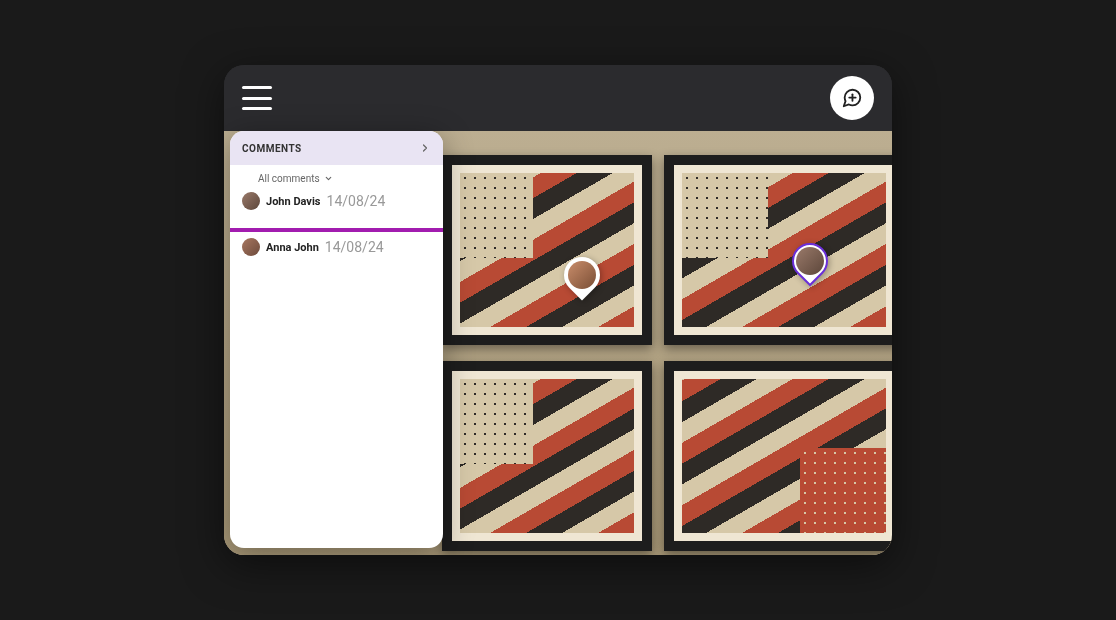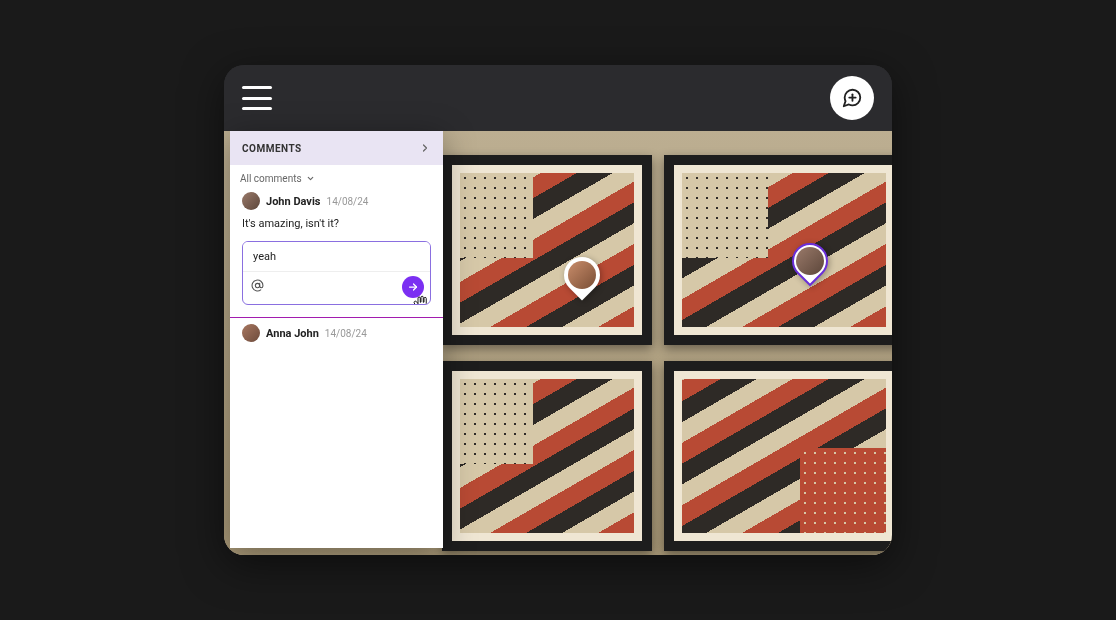--- a/index.html
+++ b/index.html
@@ -144,72 +144,72 @@
     .pin.p2 { top: 112px; left: 568px; }
 
     
     .comments-panel {
       position: absolute;
       top: 66px;
       left: 6px;
       width: 213px;
       height: 417px;
       background: #ffffff;
-      border-radius: 0;
+      border-radius: 14px;
       box-shadow: 0 6px 30px rgba(0,0,0,.35);
       display: flex;
       flex-direction: column;
       overflow: hidden;
     }
     .panel-header {
       background: #e9e4f3;
       padding: 11px 12px;
       display: flex;
       align-items: center;
       justify-content: space-between;
     }
     .panel-title {
       font-size: 10px;
       font-weight: 700;
       letter-spacing: .5px;
       color: #333;
     }
     .collapse-btn { cursor: pointer; color:#555; }
     .filter-row {
-      padding: 8px 10px 2px;
+      padding: 8px 28px 2px;
       display: flex;
       align-items: center;
       font-size: 10px;
       color: #666;
       gap: 4px;
       cursor: pointer;
     }
     .comment-block {
       padding: 6px 12px 12px;
-      border-bottom: 1px solid #a21caf;
+      border-bottom: 4px solid #a21caf;
     }
     .comment-block:last-child { border-bottom: none; }
     .comment-head {
       display: flex;
       align-items: center;
       gap: 6px;
       margin-bottom: 6px;
     }
     .comment-avatar {
       width: 18px;
       height: 18px;
       border-radius: 50%;
     }
     .comment-author {
       font-size: 11px;
       font-weight: 700;
       color: #222;
     }
     .comment-date {
-      font-size: 10px;
+      font-size: 14px;
       color: #999;
     }
     .comment-body {
       font-size: 11px;
       color: #222;
       line-height: 1.4;
     }
     .reply-box {
       margin-top: 10px;
       border: 1px solid #8a6fe0;
@@ -334,42 +334,21 @@
           <polyline points="6 9 12 15 18 9"></polyline>
         </svg>
     </div>
 
     <div class="comment-block">
       <div class="comment-head">
         <div class="avatar a2 comment-avatar"></div>
         <span class="comment-author">John Davis</span>
         <span class="comment-date">14/08/24</span>
       </div>
-      <div class="comment-body">It's amazing, isn't it?</div>
-
-      <div class="reply-box">
-        <input class="reply-input" type="text" value="yeah" style="">
-        <div class="reply-toolbar">
-          <span class="mention-btn">
-            <svg width="13" height="13" viewBox="0 0 24 24" fill="none" stroke="#555" stroke-width="2" stroke-linecap="round" stroke-linejoin="round">
-              <circle cx="12" cy="12" r="4"></circle>
-              <path d="M16 8v5a3 3 0 0 0 6 0v-1a10 10 0 1 0-4 8"></path>
-            </svg>
-          </span>
-          <span class="send-btn">
-            <svg width="12" height="12" viewBox="0 0 24 24" fill="none" stroke="#fff" stroke-width="2.5" stroke-linecap="round" stroke-linejoin="round">
-              <line x1="5" y1="12" x2="19" y2="12"></line>
-              <polyline points="13 6 19 12 13 18"></polyline>
-            </svg>
-            <svg class="cursor-hand" width="18" height="18" viewBox="0 0 24 24" fill="#fff" stroke="#000" stroke-width="1.2" stroke-linejoin="round">
-              <path d="M8 13V5.5a1.5 1.5 0 1 1 3 0V11l1-.2V4.5a1.5 1.5 0 1 1 3 0V11l1-.1V6a1.5 1.5 0 1 1 3 0v8c0 4-2 7-6.5 7S6 18.5 5 16l-2-4c-.6-1.2.2-2.5 1.5-2.5.8 0 1.3.4 1.8 1.2L8 13z"></path>
-            </svg>
-          </span>
-        </div>
-      </div>
+
     </div>
 
     <div class="comment-block">
       <div class="comment-head">
         <div class="avatar a3 comment-avatar"></div>
         <span class="comment-author">Anna John</span>
         <span class="comment-date">14/08/24</span>
       </div>
     </div>
   </div>

